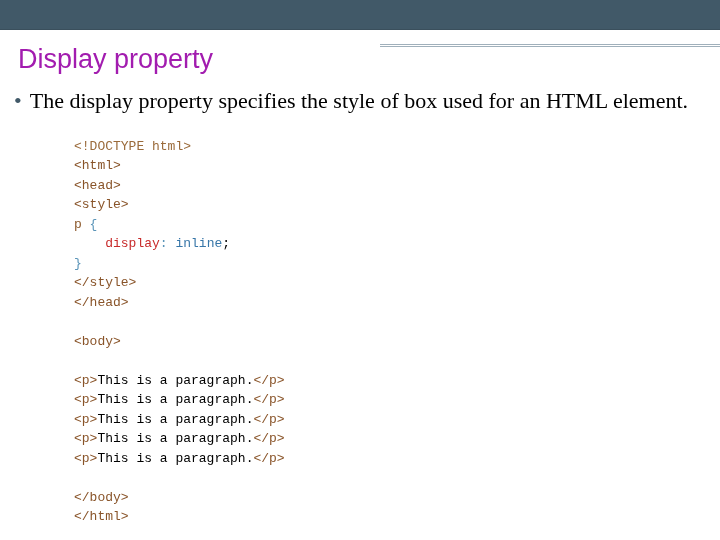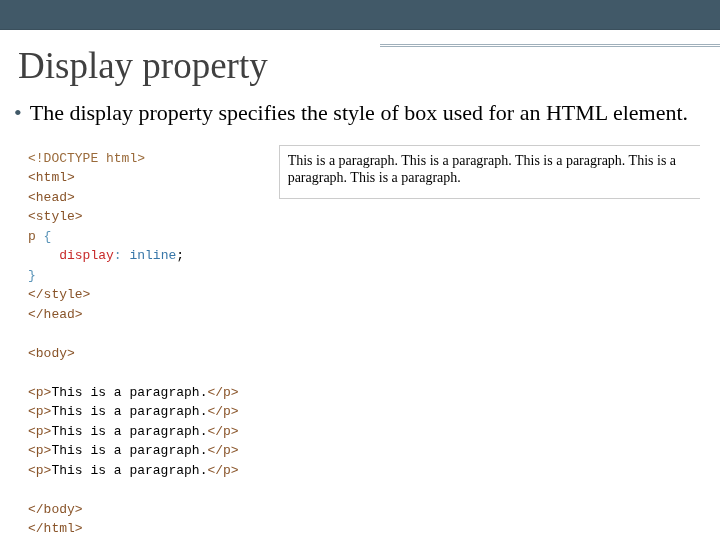--- a/index.html
+++ b/index.html
@@ -19,25 +19,25 @@
     position: absolute;
     top: 44px;
     right: 0;
     width: 340px;
     height: 1px;
     border-top: 1px solid #a0b0bb;
     border-bottom: 1px solid #a0b0bb;
     padding-top: 1px;
   }
   .title {
-    font-size: 37px;
-    color: #404040;
+    font-size: 27px;
+    color: #a21caf;
     font-weight: normal;
     padding: 14px 0 6px 18px;
-    font-family: Liberation Serif, serif;
+    font-family: Liberation Sans, sans-serif;
   }
   .bullet-block {
     padding: 6px 30px 0 12px;
   }
   .bullet-row {
     display: flex;
     align-items: flex-start;
     gap: 8px;
     font-size: 22px;
     color: #000;
@@ -47,21 +47,21 @@
     color: #415968;
     font-size: 22px;
     line-height: 1.25;
     padding-left: 2px;
   }
   .bullet-text {
     flex: 1;
   }
   .content-row {
     display: flex;
-    padding: 22px 20px 0 28px;
+    padding: 22px 20px 0 74px;
     gap: 40px;
     font-family: Consolas, 'Courier New', monospace;
   }
   .code-col {
     font-size: 13px;
     line-height: 1.5;
     white-space: pre;
   }
   .output-col {
     flex: 1;
@@ -113,16 +113,13 @@
 
 <span class="c-tag">&lt;p&gt;</span><span class="c-text">This is a paragraph.</span><span class="c-tag">&lt;/p&gt;</span>
 <span class="c-tag">&lt;p&gt;</span><span class="c-text">This is a paragraph.</span><span class="c-tag">&lt;/p&gt;</span>
 <span class="c-tag">&lt;p&gt;</span><span class="c-text">This is a paragraph.</span><span class="c-tag">&lt;/p&gt;</span>
 <span class="c-tag">&lt;p&gt;</span><span class="c-text">This is a paragraph.</span><span class="c-tag">&lt;/p&gt;</span>
 <span class="c-tag">&lt;p&gt;</span><span class="c-text">This is a paragraph.</span><span class="c-tag">&lt;/p&gt;</span>
 
 <span class="c-tag">&lt;/body&gt;</span>
 <span class="c-tag">&lt;/html&gt;</span></div>
 
-  <div class="output-col">
-    <span>This is a paragraph. This is a paragraph. This is a paragraph. This is a paragraph. This is a paragraph.</span>
-  </div>
 </div>
 
 </body></html>

